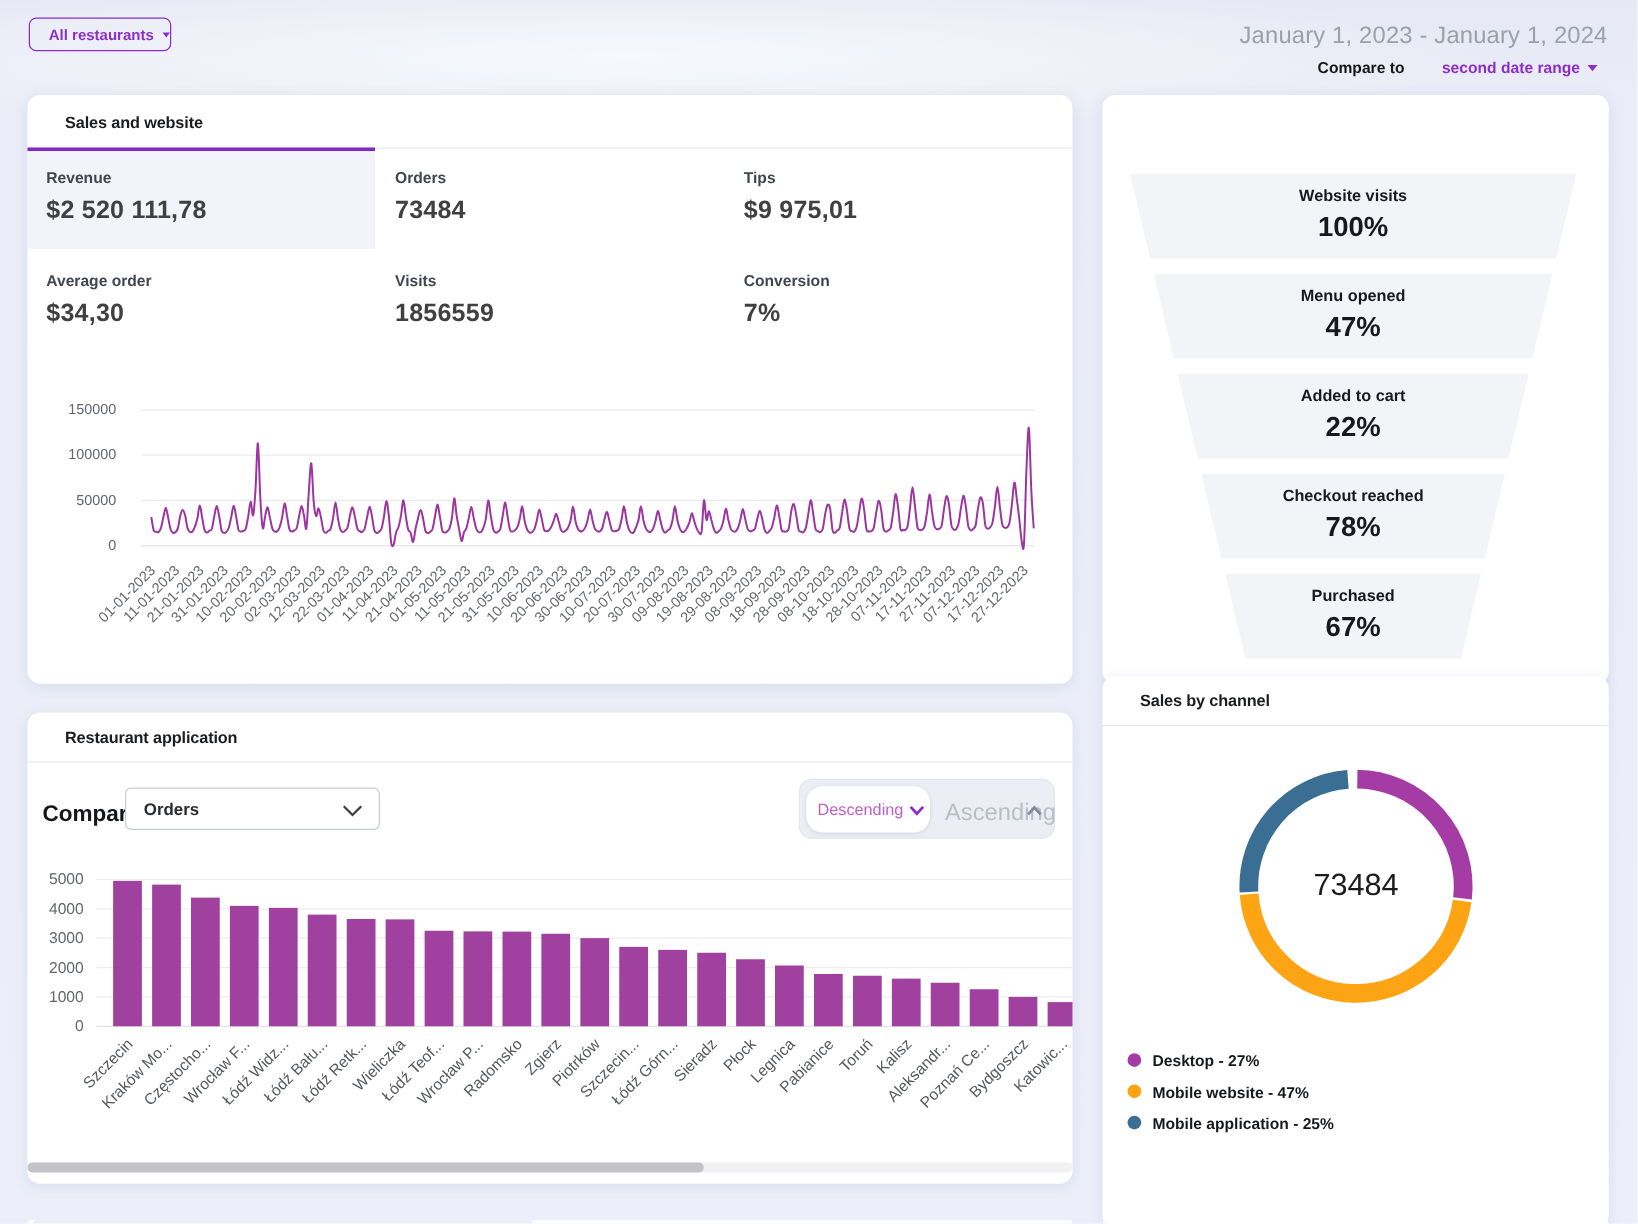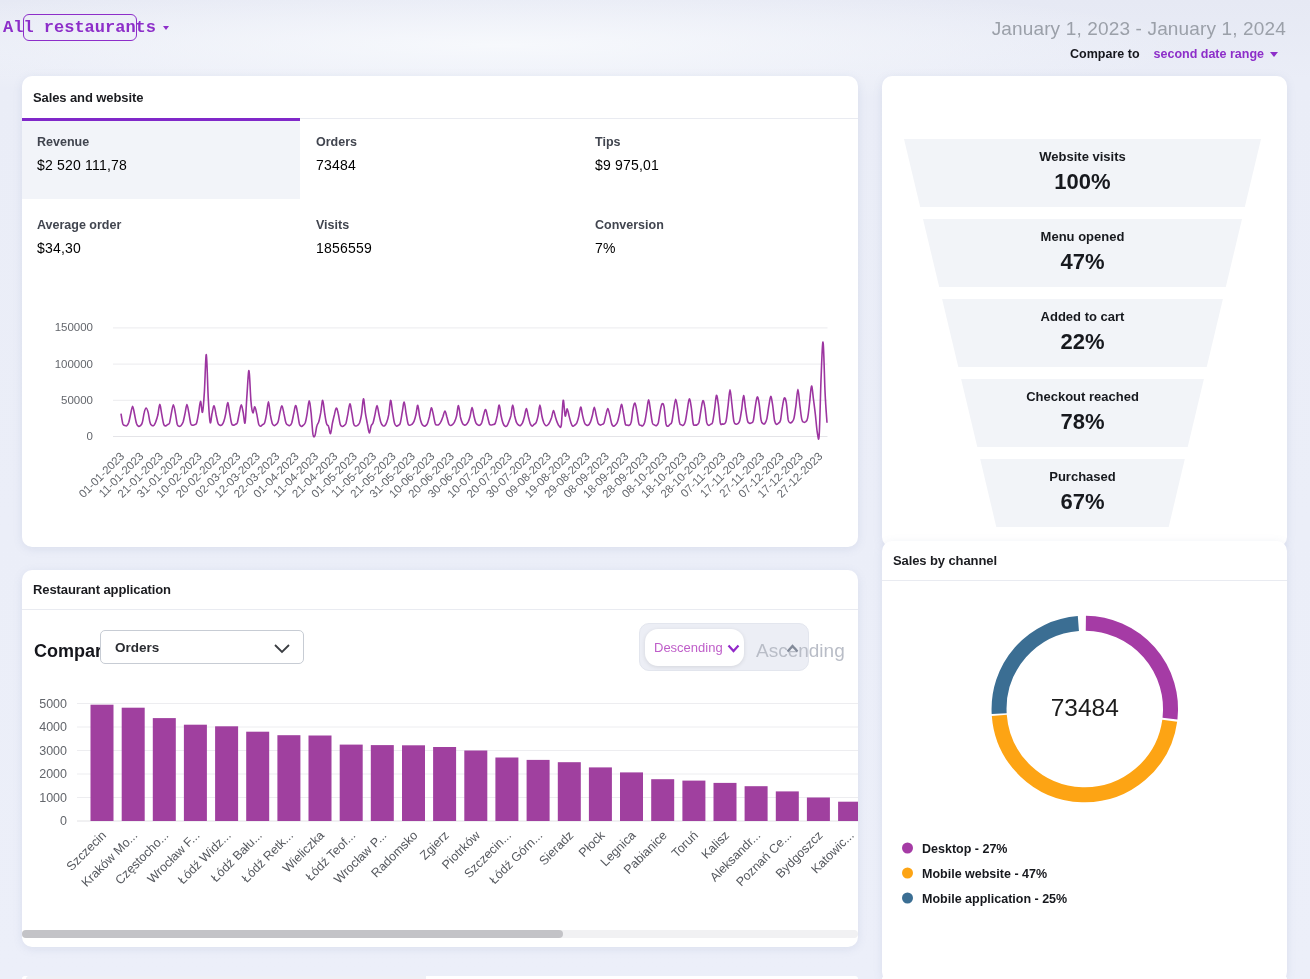--- a/index.html
+++ b/index.html
@@ -1,25 +1,25 @@
 <!DOCTYPE html>
 <html><head><meta charset="utf-8">
 <style>
 *{margin:0;padding:0;box-sizing:border-box}
 html,body{width:1310px;height:979px;overflow:hidden}
 body{font-family:"Liberation Sans",sans-serif;background:radial-gradient(ellipse 1000px 90px at 500px 45px,rgba(248,250,253,.9) 0%,rgba(248,250,253,0) 70%),linear-gradient(180deg,#e6e9f4 0,#eaedf7 80px,#ecEFf9 100%);position:relative}
 .card{position:absolute;background:#fff;border-radius:10px;box-shadow:0 2px 10px rgba(99,113,161,.13)}
-.hdr{position:absolute;left:0;top:0;width:100%;height:42px;line-height:43px;padding-left:11px;font-size:13px;font-weight:bold;color:#1b1c20;border-bottom:1px solid #e9ebf1;letter-spacing:-.1px}
-.btn{position:absolute;left:23px;top:14px;width:114px;height:27px;border:1.5px solid #8d2ec9;border-radius:6px;background:transparent;color:#8d2ec9;font-weight:bold;font-size:17px;font-family:Liberation Mono, monospace;display:flex;align-items:center;justify-content:center;padding:0 0 0 12px;white-space:nowrap}
+.hdr{position:absolute;left:0;top:0;width:100%;height:42px;line-height:43px;padding-left:30px;font-size:13px;font-weight:bold;color:#1b1c20;border-bottom:1px solid #e9ebf1;letter-spacing:-.1px}
+.btn{position:absolute;left:23px;top:14px;width:114px;height:27px;border:1.5px solid #8d2ec9;border-radius:6px;background:transparent;color:#8d2ec9;font-weight:bold;font-size:12px;font-family:Liberation Sans, sans-serif;display:flex;align-items:center;justify-content:flex-end;padding:0 0 0 12px;white-space:nowrap}
 .caret{display:inline-block;width:0;height:0;border-left:4.5px solid transparent;border-right:4.5px solid transparent;border-top:5px solid #8d2ec9;vertical-align:middle;margin-left:7px}
 .daterange{position:absolute;right:24px;top:18px;font-size:19px;color:#9ba0a9;letter-spacing:.15px}
 .compareto{position:absolute;right:32px;top:47px;font-size:12.5px;font-weight:bold;color:#15161c}
-.compareto .lnk{color:#8d2ec9;margin-left:14px}
+.compareto .lnk{color:#8d2ec9;margin-left:30px}
 .lbl{position:absolute;font-size:12.5px;font-weight:bold;color:#41454f}
-.val{position:absolute;font-size:14px;font-weight:normal;color:#000000;letter-spacing:.2px}
+.val{position:absolute;font-size:20px;font-weight:bold;color:#404040;letter-spacing:.2px}
 </style></head>
 <body>
 <button class="btn">All restaurants<span class="caret" style="border-left-width:3.5px;border-right-width:3.5px;border-top-width:4.5px"></span></button>
 <div class="daterange">January 1, 2023 - January 1, 2024</div>
 <div class="compareto">Compare to<span class="lnk">second date range</span><span class="caret" style="margin-left:6px"></span></div>
 
 <div class="card" style="left:22px;top:76px;width:836px;height:471px">
   <div class="hdr" style="border-bottom:none">Sales and website</div>
   <div style="position:absolute;left:0;top:42px;width:100%;height:1px;background:#e9ebf1"></div>
   <div style="position:absolute;left:0;top:42px;width:278px;height:3px;background:#8028c9"></div>
@@ -108,21 +108,21 @@
 
 <div class="card" style="left:22px;top:570px;width:836px;height:377px">
   <div class="hdr" style="height:40px;line-height:40px">Restaurant application</div>
   <div style="position:absolute;left:12px;top:71px;font-size:18px;font-weight:bold;color:#15161c">Compare:</div>
   <div style="position:absolute;left:78px;top:60px;width:204px;height:34px;border:1px solid #c7ccd4;border-radius:5px;background:#fff">
     <span style="position:absolute;left:14px;top:9px;font-size:13.5px;font-weight:bold;color:#2a2c31">Orders</span>
     <svg width="16" height="10" style="position:absolute;right:13px;top:13px">
         <path d="M1,1 L8,8 L15,1" fill="none" stroke="#3a3d42" stroke-width="1.8"></path>
       </svg>
   </div>
-  <div style="position:absolute;left:617px;top:53px;width:170px;height:48px;background:#eceef5;border:1px solid #e3e6ee;border-radius:10px">
+  <div style="position:absolute;left:617px;top:53px;width:205px;height:48px;background:#eceef5;border:1px solid #e3e6ee;border-radius:10px">
     <div style="position:absolute;left:5px;top:5px;width:99px;height:37px;background:#fff;border-radius:13px;box-shadow:0 1px 4px rgba(0,0,0,.10)">
       <span style="position:absolute;left:9px;top:11px;font-size:13px;color:#bf5ec9">Descending</span>
       <svg width="13" height="9" style="position:absolute;right:4px;top:15px">
           <path d="M1.5,1.5 L6.5,7 L11.5,1.5" fill="none" stroke="#9229c9" stroke-width="2.2"></path>
         </svg>
     </div>
     <span style="position:absolute;left:116px;top:16px;font-size:19px;color:#b9bdc7">Ascending</span>
     <svg width="13" height="9" style="position:absolute;right:9px;top:20px">
         <path d="M1.5,7.5 L6.5,2 L11.5,7.5" fill="none" stroke="#828a99" stroke-width="2.2"></path>
       </svg>

